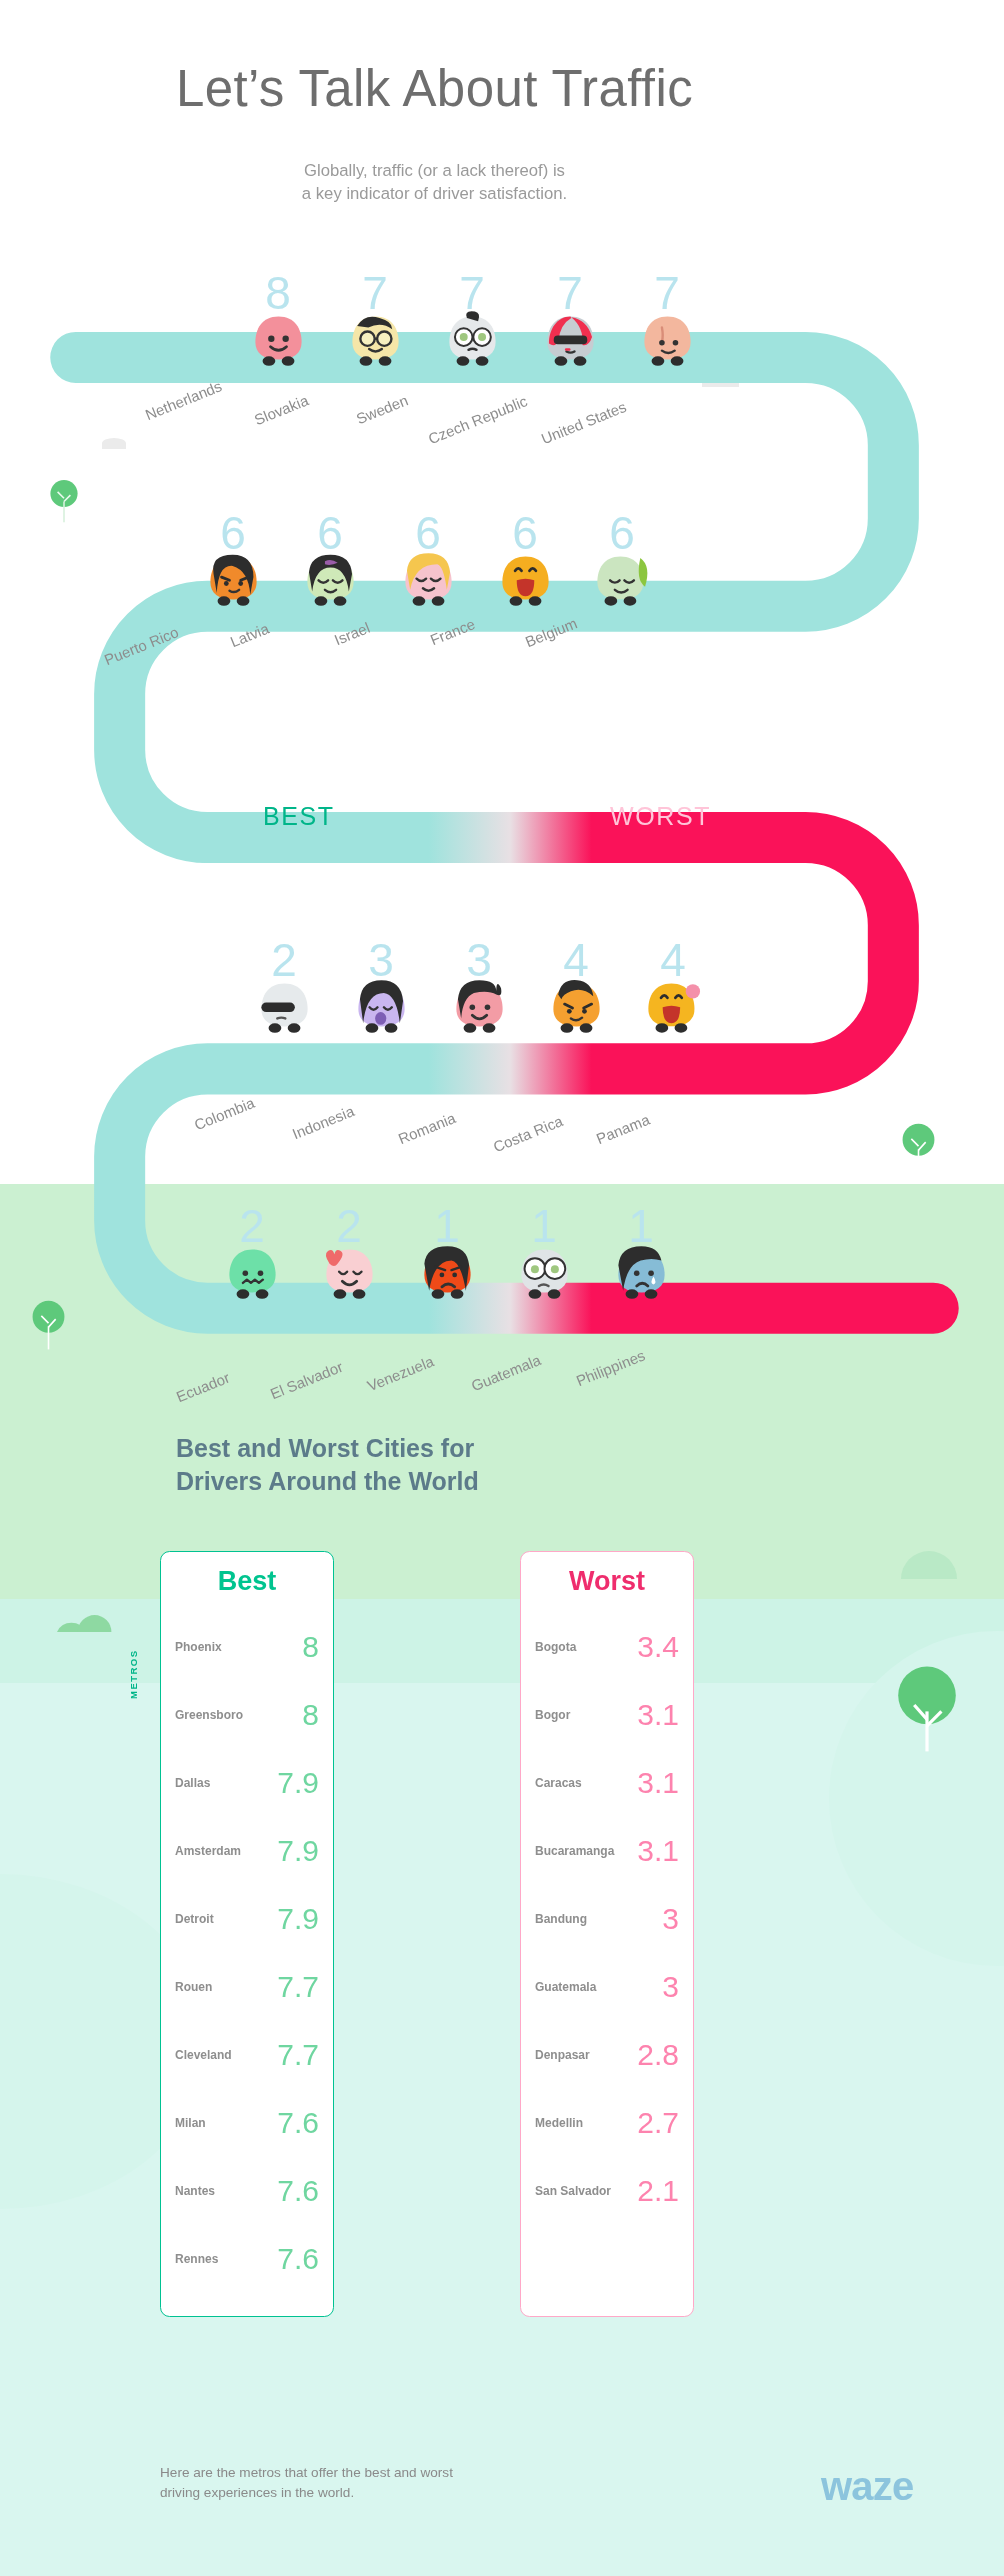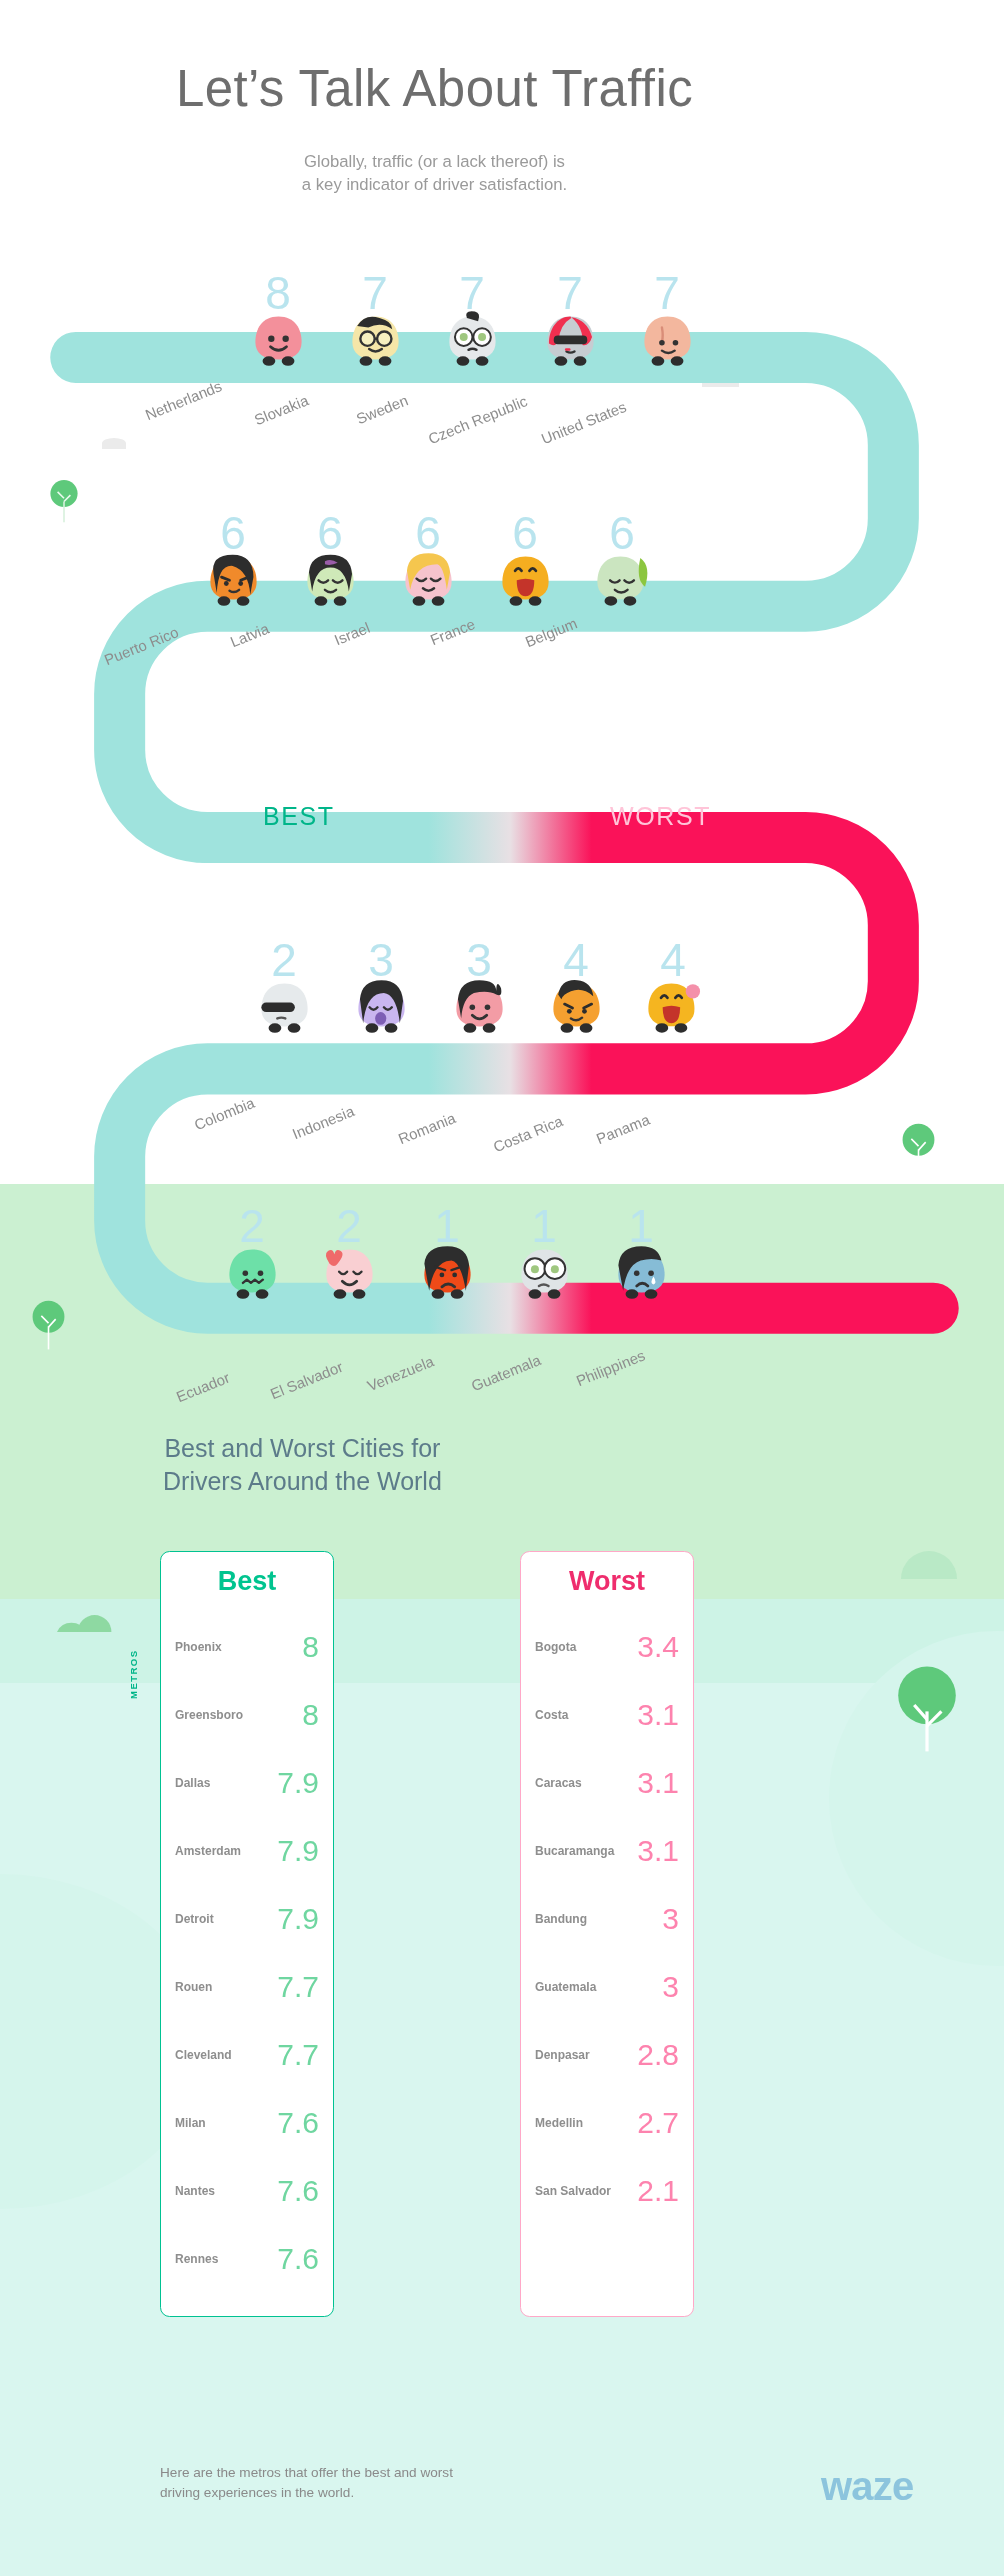--- a/index.html
+++ b/index.html
@@ -24,21 +24,21 @@
   #header { position:absolute; left:0; top:0; width:869px; text-align:center; }
   #page-title {
     font-size: 51px;
     color: #6e6e6e;
     font-weight: 400;
     letter-spacing: 0.4px;
     margin-top: 59px;
     font-family: "Liberation Sans", sans-serif;
   }
   #subtitle {
-    margin-top: 32px;
+    margin-top: 41px;
     font-size: 16.7px;
     line-height: 23px;
     color: #9a9a9a;
     font-weight: 400;
   }
 
   
   #road-svg { position:absolute; left:0; top:303px; }
 
   
@@ -70,22 +70,22 @@
     white-space: nowrap;
     font-size: 15px;
     color: #8d8d8d;
     transform-origin: 0 50%;
     transform: rotate(-22deg);
     font-family: "Liberation Sans", sans-serif;
   }
 
   
   #cities-heading {
-    position:absolute; left:163px; top:1432px;
-    font-size: 25px; line-height: 33px; color:#5c7b8a; font-weight:400;text-align:center;
+    position:absolute; left:176px; top:1432px;
+    font-size: 25px; line-height: 33px; color:#5c7b8a; font-weight:700;
   }
   #metros-label {
     position:absolute; left:128px; top:1699px;
     font-size: 9.6px; letter-spacing: 1.4px; color:#00b589; font-weight:700;
     transform: rotate(-90deg); transform-origin: 0 0;
   }
 
   .card {
     position:absolute;
     width: 174px;
@@ -548,21 +548,21 @@
 </div>
 
 <div class="card" id="card-worst">
   <div class="card-title">Worst</div>
   <div id="worst-rows">
       <div class="row">
         <span class="city">Bogota</span>
         <span class="val">3.4</span>
       </div>
       <div class="row">
-        <span class="city">Costa</span>
+        <span class="city">Bogor</span>
         <span class="val">3.1</span>
       </div>
       <div class="row">
         <span class="city">Caracas</span>
         <span class="val">3.1</span>
       </div>
       <div class="row">
         <span class="city">Bucaramanga</span>
         <span class="val">3.1</span>
       </div>

